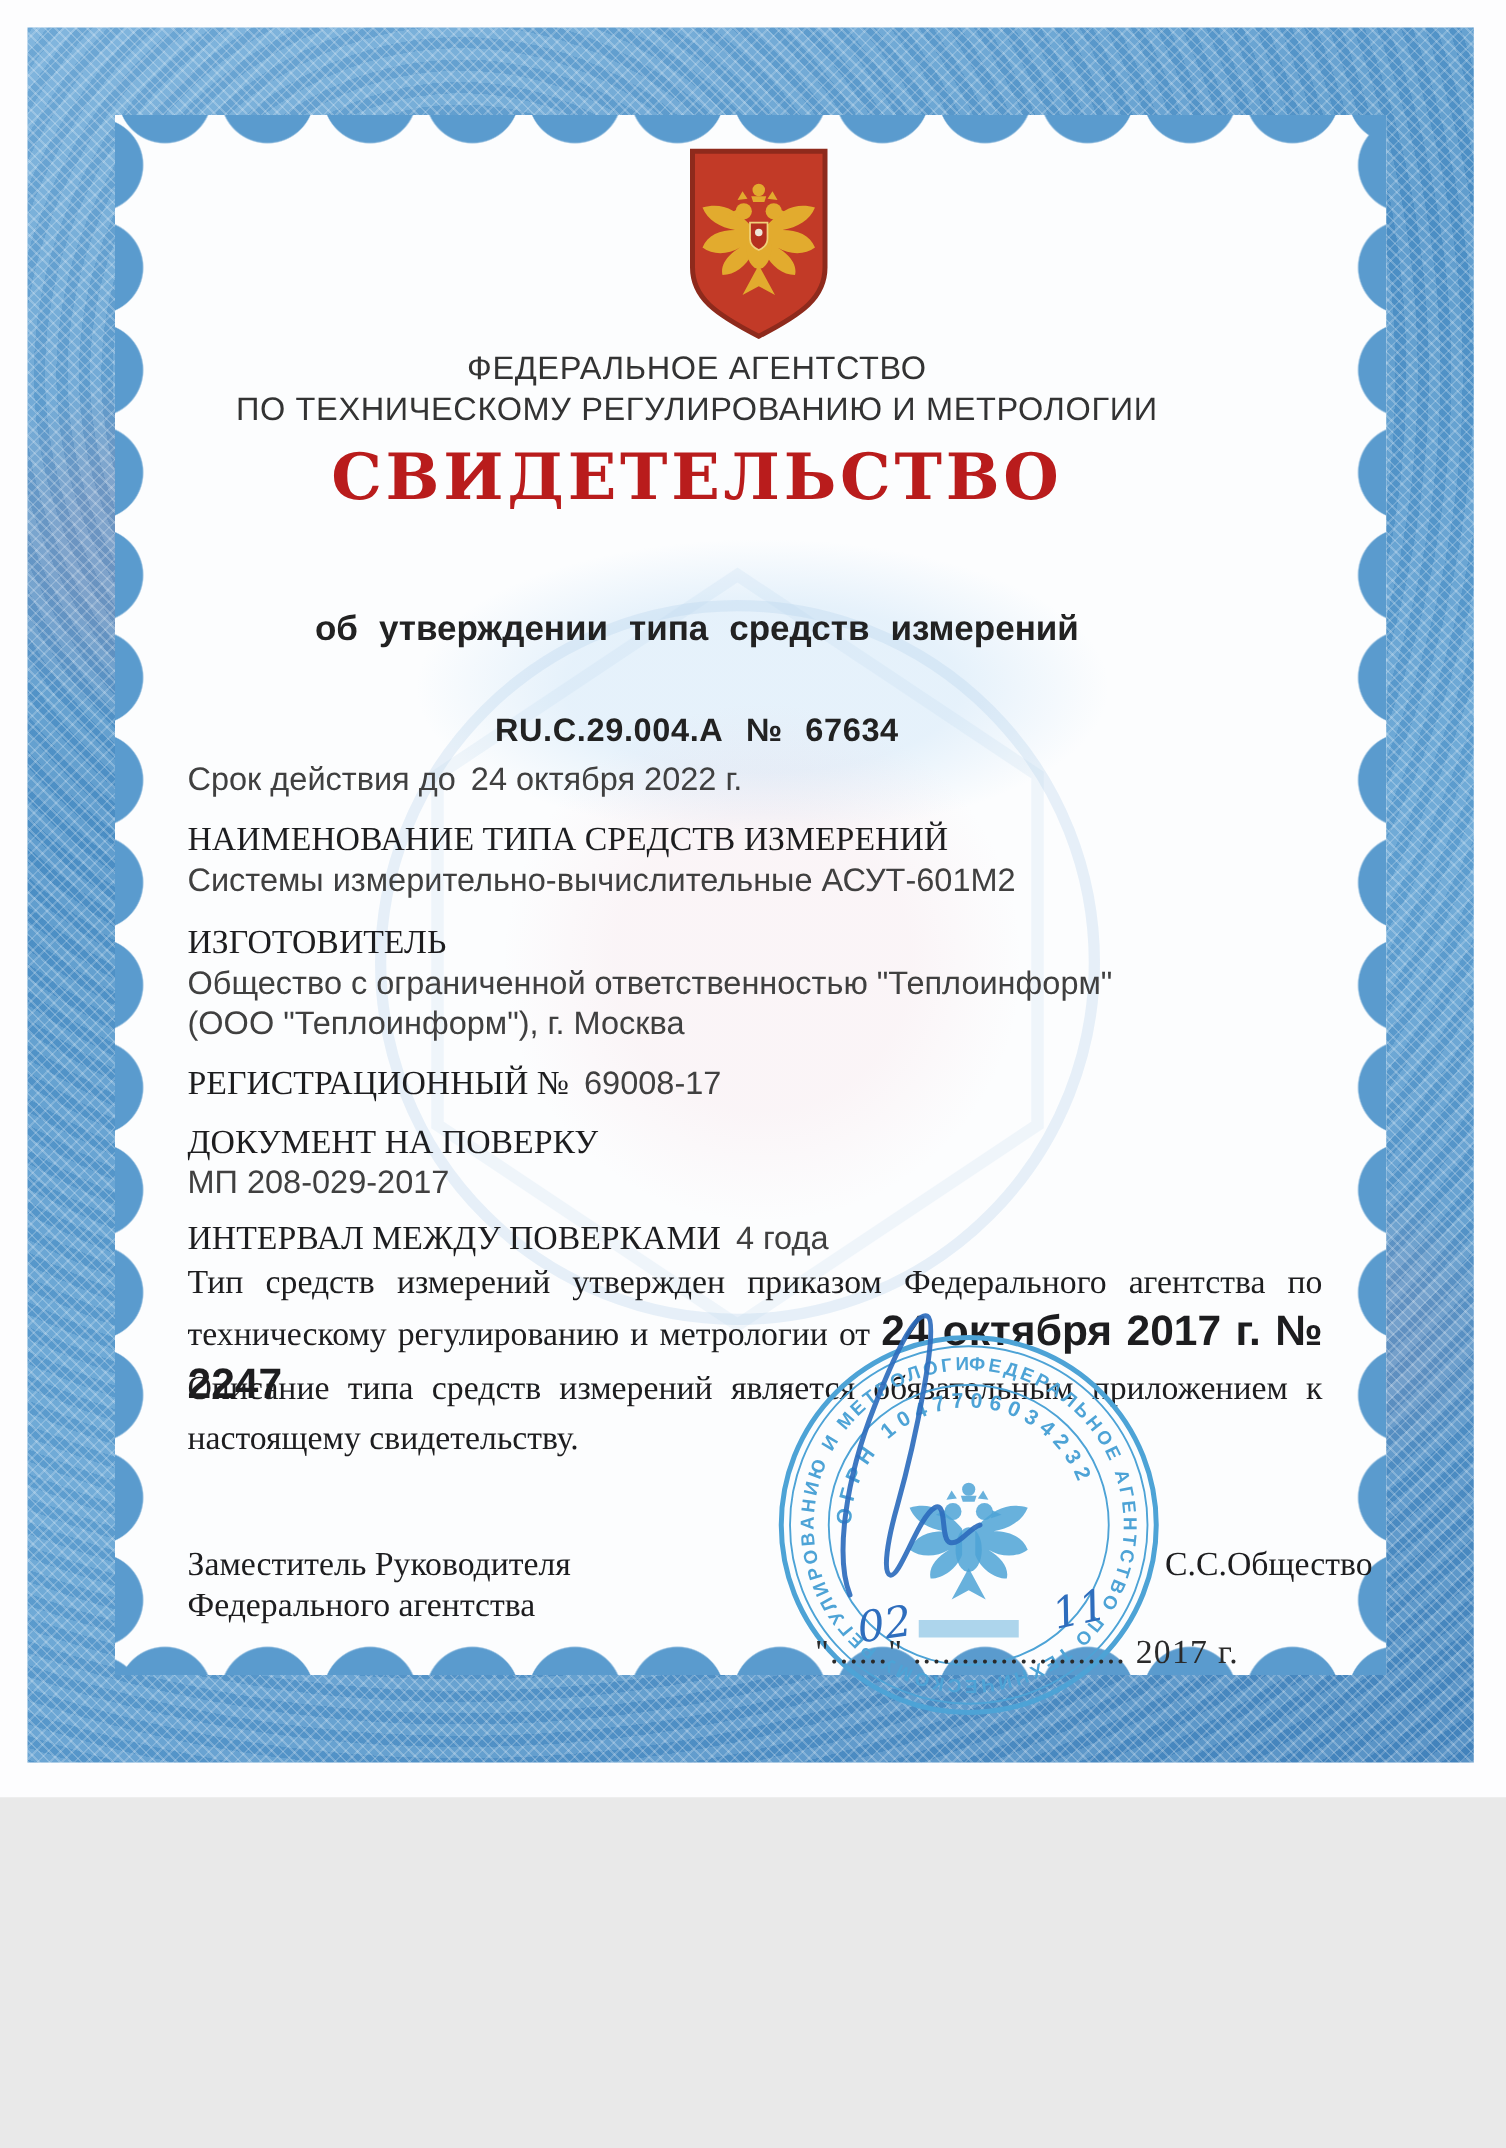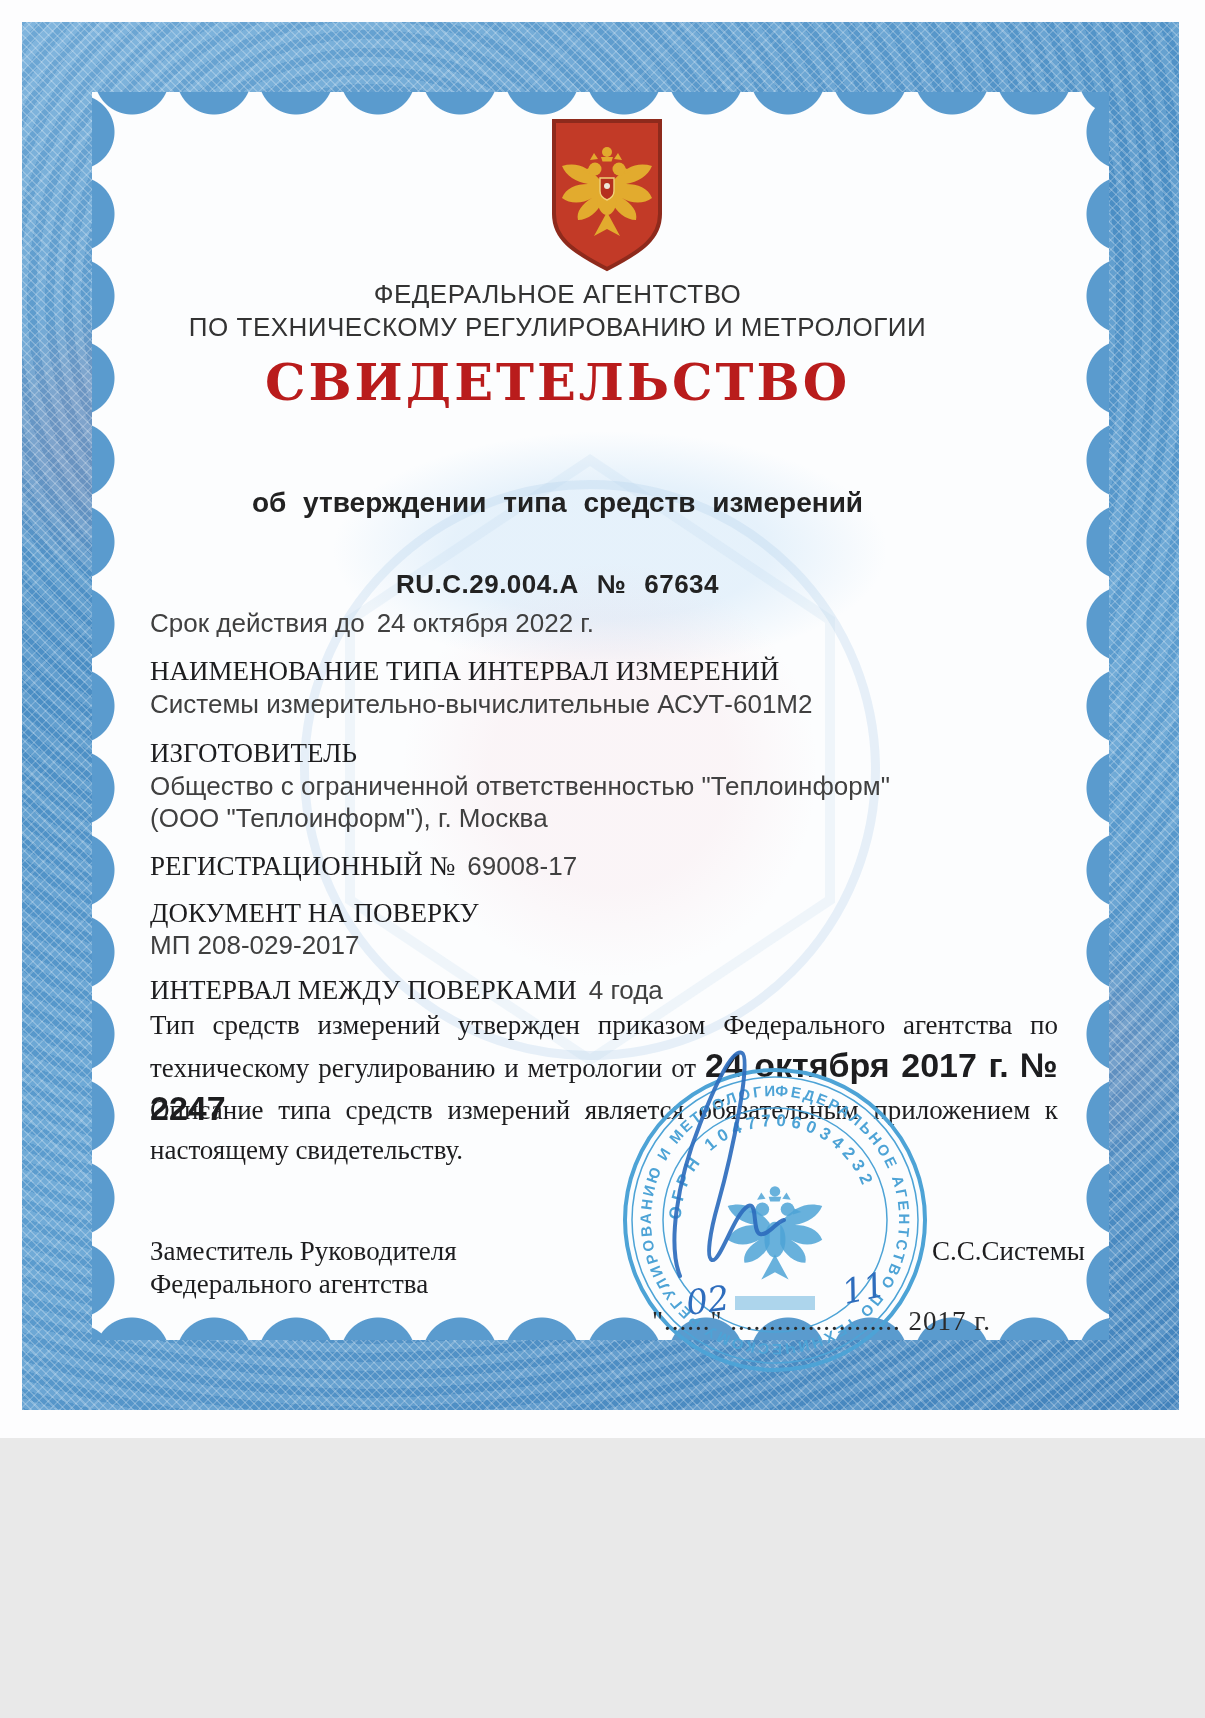--- a/index.html
+++ b/index.html
@@ -157,21 +157,21 @@
   <div class="center-col doc-subtitle">об утверждении типа средств измерений</div>
 
   <div class="center-col cert-no">
     <span>RU.C.29.004.A</span><span class="gap"></span><span>№</span><span class="gap"></span><span>67634</span>
   </div>
 
   <div class="line p-validity">
     <span class="val">Срок действия до</span><span class="vgap"></span><span class="val">24 октября 2022 г.</span>
   </div>
 
-  <div class="line p-typelab lab">НАИМЕНОВАНИЕ ТИПА ИНТЕРВАЛ ИЗМЕРЕНИЙ</div>
+  <div class="line p-typelab lab">НАИМЕНОВАНИЕ ТИПА СРЕДСТВ ИЗМЕРЕНИЙ</div>
   <div class="line p-typeval val">Системы измерительно-вычислительные АСУТ-601М2</div>
 
   <div class="line p-manlab lab">ИЗГОТОВИТЕЛЬ</div>
   <div class="line p-manv1 val">Общество с ограниченной ответственностью "Теплоинформ"</div>
   <div class="line p-manv2 val">(ООО "Теплоинформ"), г. Москва</div>
 
   <div class="line p-reg">
     <span class="lab">РЕГИСТРАЦИОННЫЙ №</span><span class="vgap"></span><span class="val">69008-17</span>
   </div>
 
@@ -184,21 +184,21 @@
 
   <p class="para p-para1">
     <span>Тип средств измерений утвержден приказом Федерального агентства по техническому регулированию и метрологии от</span>
     <span class="b">24 октября 2017 г. № 2247</span>
   </p>
 
   <p class="para p-para2">Описание типа средств измерений является обязательным приложением к настоящему свидетельству.</p>
 
   <div class="line sig-pos1 lab">Заместитель Руководителя</div>
   <div class="line sig-pos2 lab">Федерального агентства</div>
-  <div class="sig-name lab">С.С.Системы</div>
+  <div class="sig-name lab">С.С.Общество</div>
 
   <svg class="stamp-wrap" viewBox="0 0 320 320">
     <defs>
       <path id="ringO" d="M160,36 a124,124 0 1 1 -0.1,0"></path>
       <path id="ringI" d="M66,160 a94,94 0 0 1 188,0"></path>
     </defs>
     <g fill="none" stroke="#4da3d6">
       <circle cx="160" cy="160" r="150" stroke-width="4"></circle>
       <circle cx="160" cy="160" r="143" stroke-width="1.5"></circle>
       <circle cx="160" cy="160" r="112" stroke-width="1.5"></circle>

